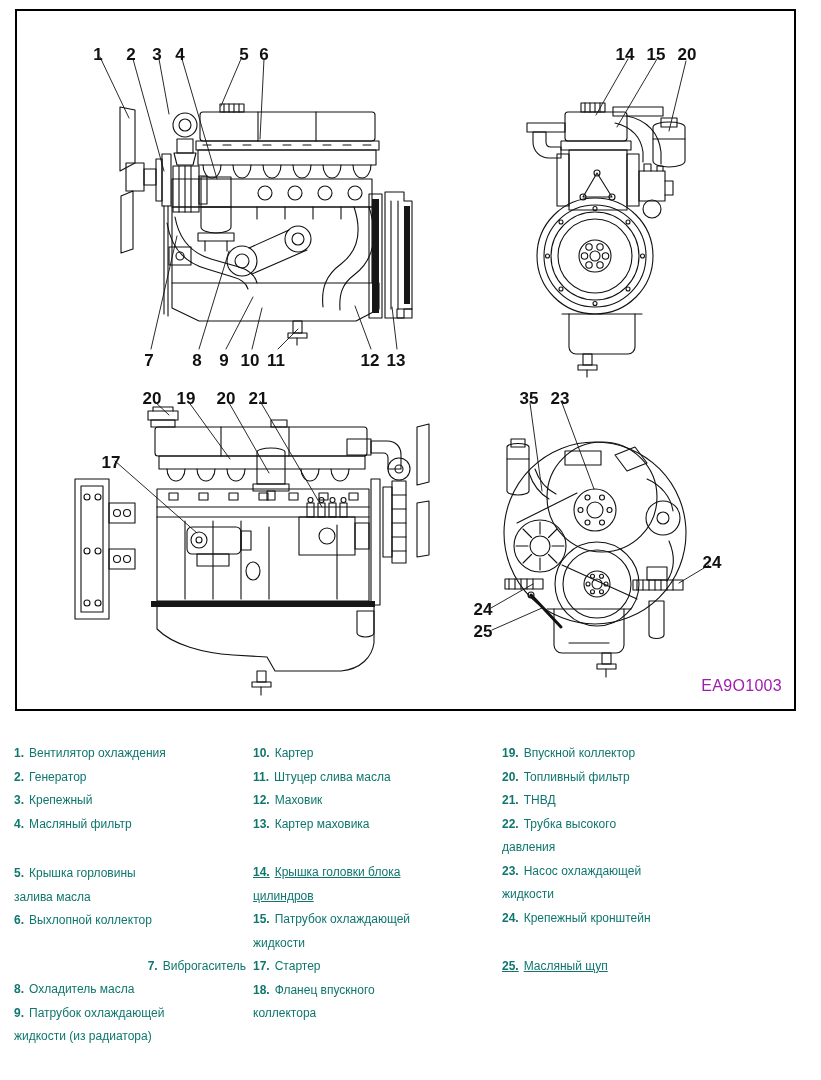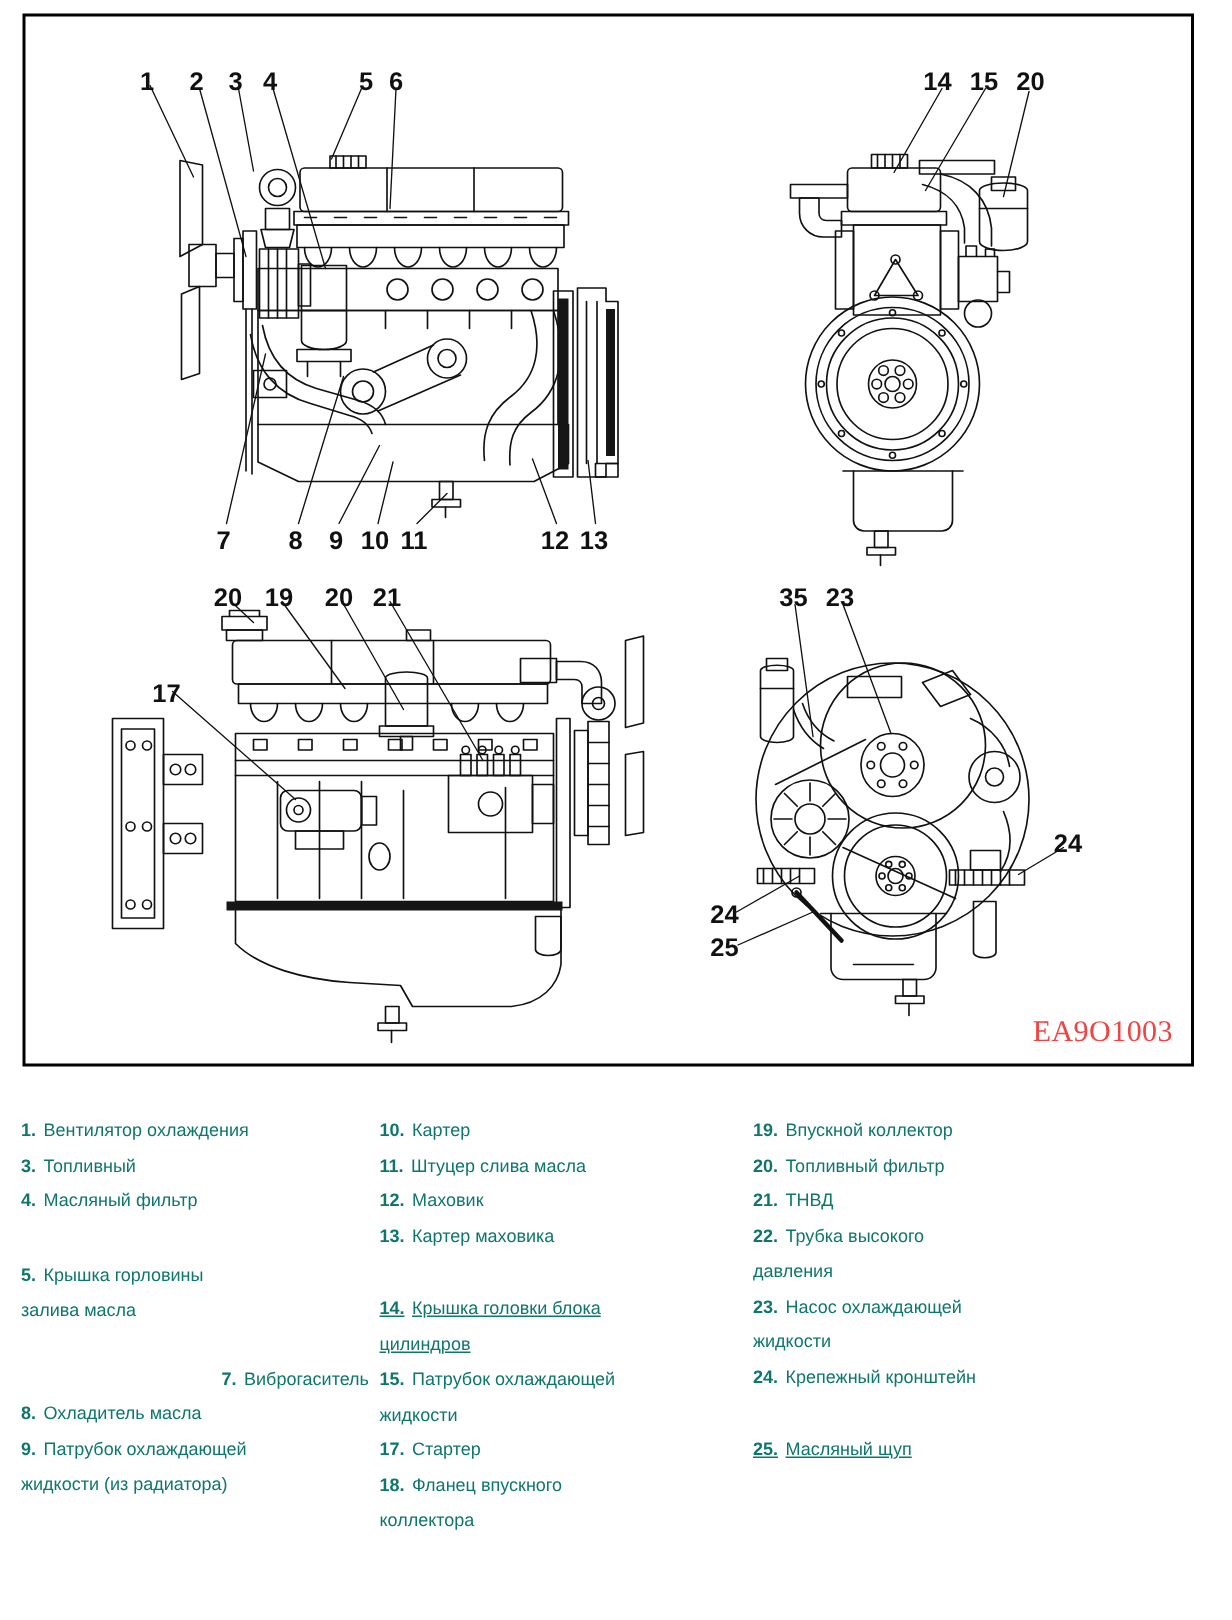--- a/index.html
+++ b/index.html
@@ -13,21 +13,21 @@
     border:2px solid #000;box-sizing:border-box;background:#fff;
   }
   .art{position:absolute;left:0;top:0;}
   .callout{
     position:absolute;transform:translateX(-50%);
     font-size:17px;line-height:18px;font-weight:700;color:#111;
     white-space:nowrap;
   }
   .fig-code{
     position:absolute;right:12px;top:666px;
-    font-size:20px;color:#ef4444;letter-spacing:.3px;font-family:Liberation Serif, serif;
+    font-size:16px;color:#a21caf;letter-spacing:.3px;
   }
   .legend-col{
     position:absolute;top:742px;
     font-size:12px;line-height:23.5px;color:#0f766e;
   }
   .col-1{left:14px;width:232px;}
   .col-2{left:253px;width:242px;}
   .col-3{left:502px;width:262px;}
   .li{margin:0;}
   .li .n{font-weight:700;margin-right:5px;}
@@ -302,24 +302,26 @@
   <div class="callout" style="left:543px;top:379px">23</div>
   <div class="callout" style="left:695px;top:543px">24</div>
   <div class="callout" style="left:466px;top:590px">24</div>
   <div class="callout" style="left:466px;top:612px">25</div>
 
   <div class="fig-code">EA9O1003</div>
 </div>
 
 <div class="legend-col col-1">
   <div class="li"><span class="n">1.</span><span class="t">Вентилятор охлаждения</span></div>
-  <div class="li"><span class="n">3.</span><span class="t">Топливный</span></div>
+  <div class="li"><span class="n">2.</span><span class="t">Генератор</span></div>
+  <div class="li"><span class="n">3.</span><span class="t">Крепежный</span></div>
   <div class="li"><span class="n">4.</span><span class="t">Масляный фильтр</span></div>
   <div class="li g26"><span class="n">5.</span><span class="t">Крышка горловины
 залива масла</span></div>
+  <div class="li"><span class="n">6.</span><span class="t">Выхлопной коллектор</span></div>
   <div class="li g22"><span class="n">7.</span><span class="t">Виброгаситель</span></div>
   <div class="li"><span class="n">8.</span><span class="t">Охладитель масла</span></div>
   <div class="li"><span class="n">9.</span><span class="t">Патрубок охлаждающей
 жидкости (из радиатора)</span></div>
 </div>
 
 <div class="legend-col col-2">
   <div class="li"><span class="n">10.</span><span class="t">Картер</span></div>
   <div class="li"><span class="n">11.</span><span class="t">Штуцер слива масла</span></div>
   <div class="li"><span class="n">12.</span><span class="t">Маховик</span></div>

